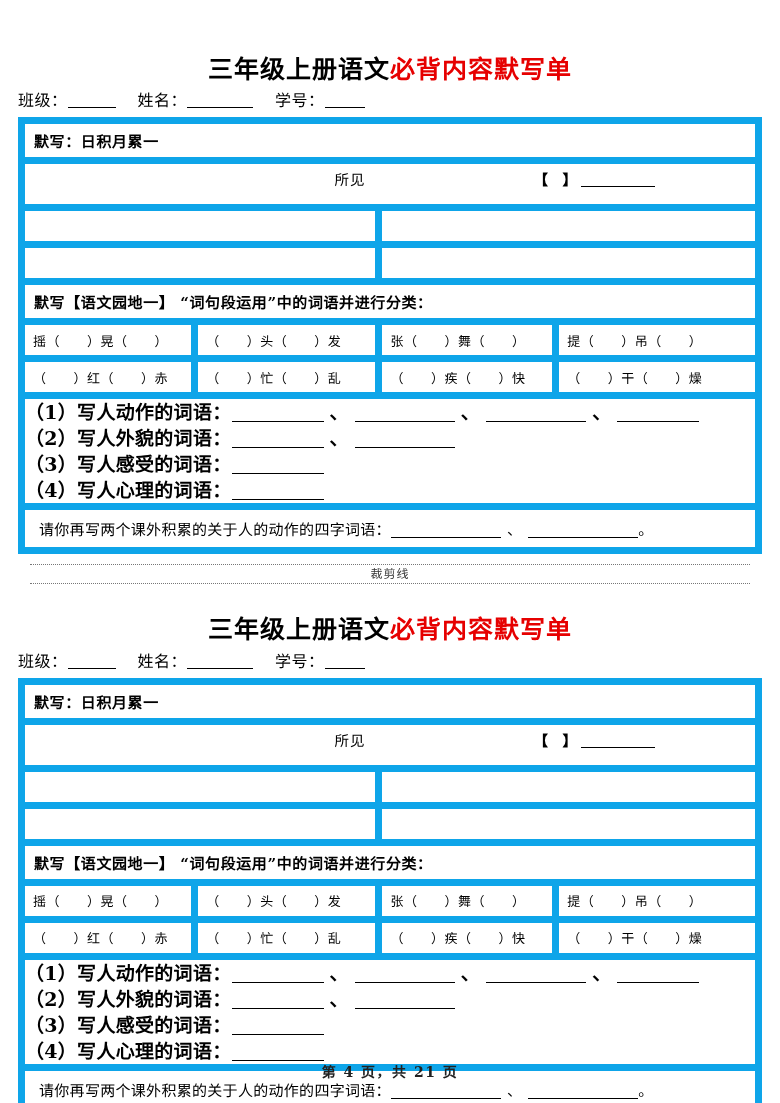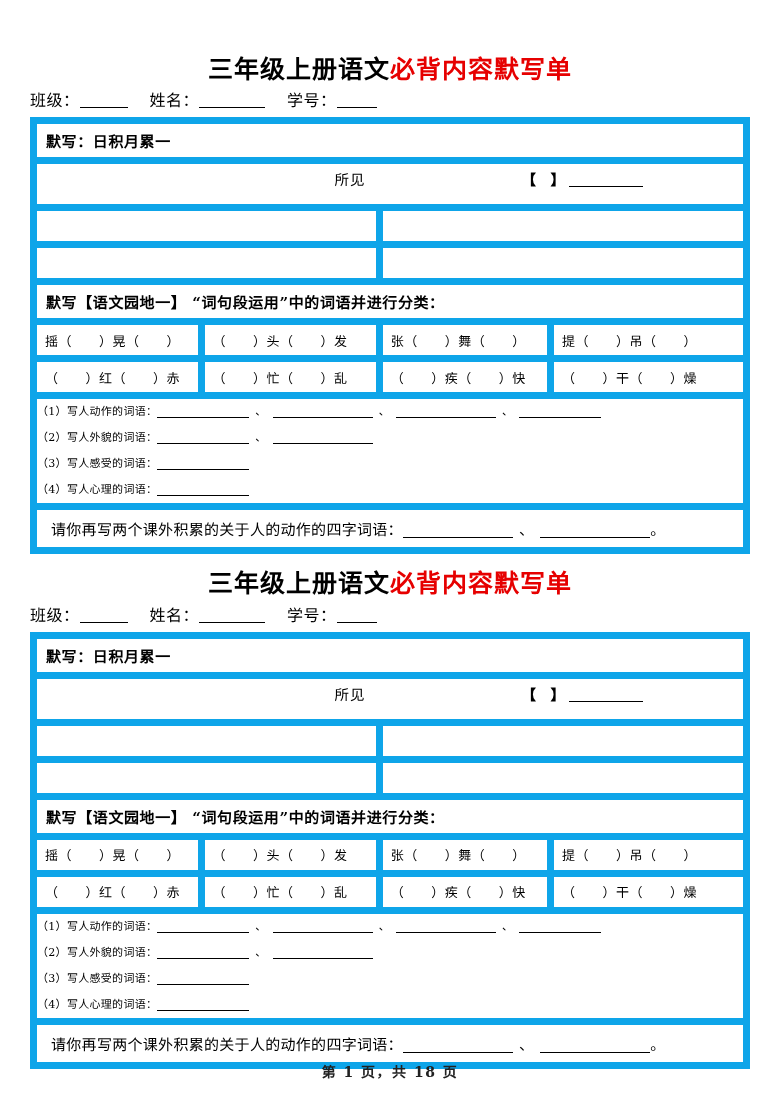--- a/index.html
+++ b/index.html
@@ -19,21 +19,21 @@
   .page {
     width: 780px;
     height: 1103px;
     box-sizing: border-box;
     padding: 0;
     position: relative;
   }
 
   
   .copy {
-    padding: 0 30px;
+    padding: 0 18px;
     box-sizing: border-box;
   }
   .copy-1 { padding-top: 54px; }
   .copy-2 { padding-top: 14px; }
 
   .doc-title {
     text-align: center;
     font-family: "DejaVu Serif", "Liberation Serif", serif;
     font-size: 25px;
     font-weight: bold;
@@ -122,24 +122,25 @@
     font-size: 13px;
     padding: 5px 8px;
     letter-spacing: 0.5px;
     white-space: nowrap;
   }
 
   .qa-cell {
     padding: 7px 10px 9px 14px;
   }
   .qa-line {
-    font-size: 11px;
+    font-size: 19px;
     line-height: 26px;
     white-space: nowrap;
     letter-spacing: 0.3px;
+    font-weight: bold;
   }
   .qa-line .ul-blank {
     display: inline-block;
     border-bottom: 1.3px solid #000;
     height: 15px;
     vertical-align: -3px;
   }
   .w90 { width: 92px; }
   .w80 { width: 82px; }
   .w100 { width: 100px; }
@@ -288,20 +289,25 @@
 
       <tr>
         <td colspan="4">
           <div class="last-row-cell"><span>请你再写两个课外积累的关于人的动作的四字词语：</span><span class="ul-blank"></span><span class="sep"></span>、<span class="sep"></span><span class="ul-blank"></span><span>。</span></div>
         </td>
       </tr>
     </tbody>
       </table>
   </div>
 
+  <div class="cut-zone">
+    <div class="dot-line"></div>
+    <div class="cut-label">裁剪线</div>
+    <div class="dot-line"></div>
+  </div>
 
   <div class="copy copy-2">
 
     <div class="doc-title">
       <span>三年级上册语文</span><span class="title-red">必背内容默写单</span>
     </div>
 
     <div class="info-line">
       <span class="lbl">班级：</span><span class="ul ul-s"></span><span class="gap-sm"></span><span class="lbl">姓名：</span><span class="ul ul-m"></span><span class="gap-sm"></span><span class="lbl">学号：</span><span class="ul ul-xs"></span>
     </div>
@@ -385,15 +391,15 @@
 
       <tr>
         <td colspan="4">
           <div class="last-row-cell"><span>请你再写两个课外积累的关于人的动作的四字词语：</span><span class="ul-blank"></span><span class="sep"></span>、<span class="sep"></span><span class="ul-blank"></span><span>。</span></div>
         </td>
       </tr>
     </tbody>
       </table>
   </div>
 
-  <div class="footer">第 1 页，共 18 页</div>
+  <div class="footer">第 4 页，共 21 页</div>
 
 </div>
 
 </body></html>

